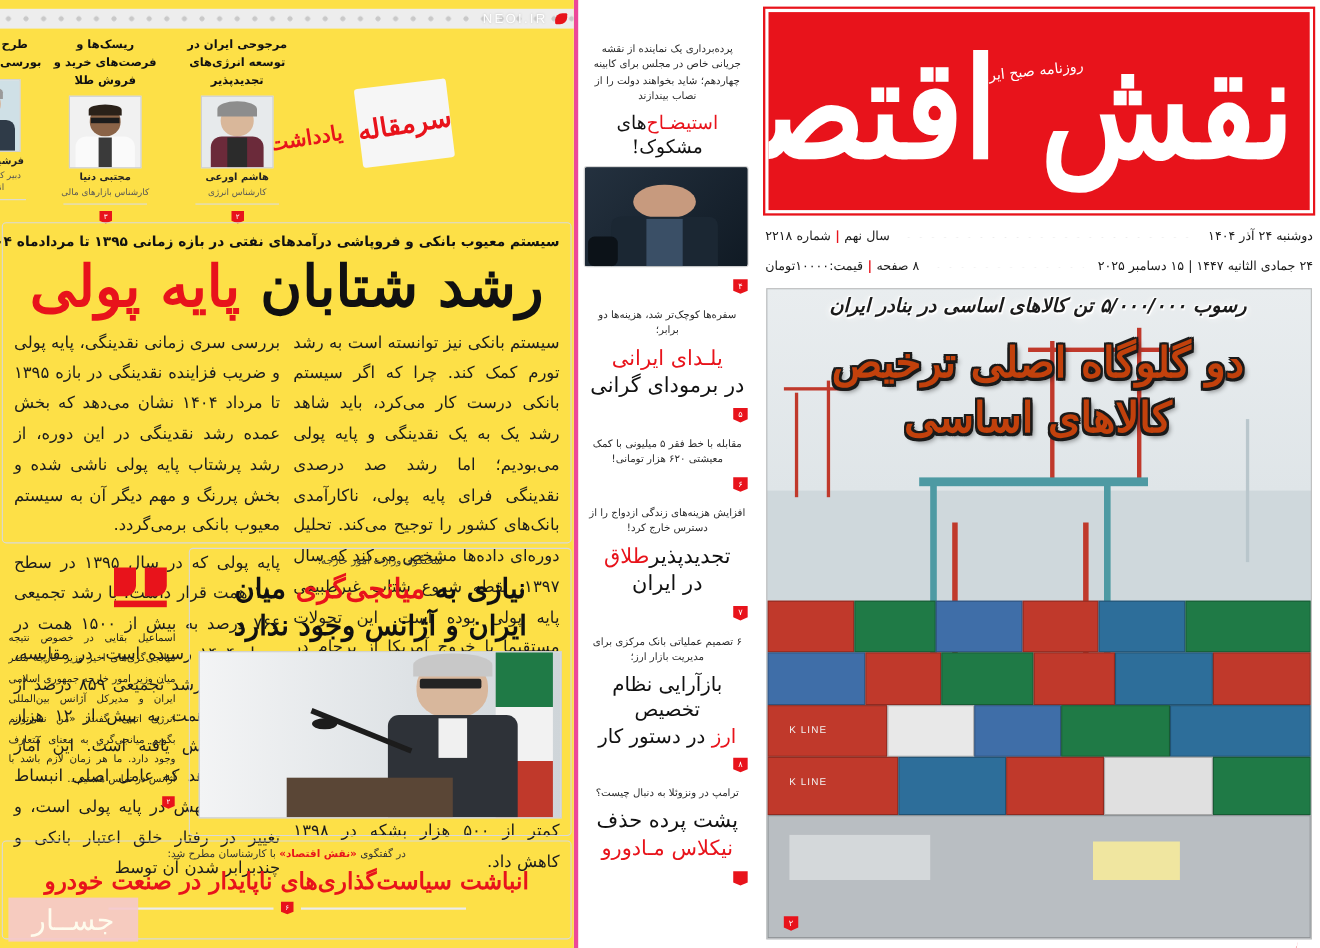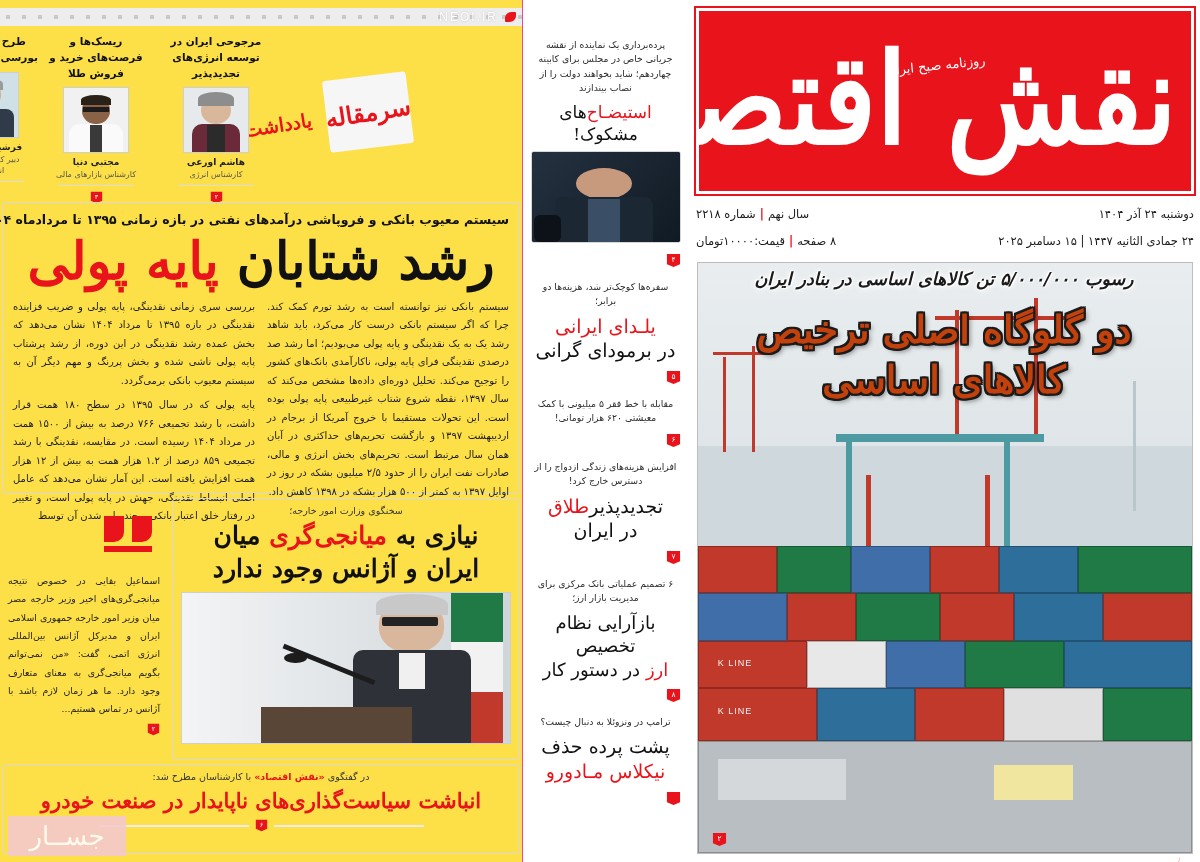--- a/index.html
+++ b/index.html
@@ -81,21 +81,21 @@
       2px 2px 0 #1b1b1b,-2px 2px 0 #1b1b1b,2px -2px 0 #1b1b1b,-2px -2px 0 #1b1b1b,
       3px 3px 5px rgba(0,0,0,.45);
   }
   .hero-head span { display:block; }
   .hero-badge {
     position:absolute; left:14px; bottom:6px; width:15px; height:15px;
   }
 
   
   .briefs { position:absolute; right:512px; top:0; width:166px; height:862px;
-            border-left:1px solid #ec4899; padding:0 7px; }
+            border-left:4px solid #ec4899; padding:0 7px; }
   .brief { text-align:center; padding-top:2px; }
   .brief-kicker { font-size:9.3px; color:#2a2a2a; line-height:1.55; padding:0 2px; }
   .brief-title { font-size:19px; font-weight:400; color:#111; line-height:1.3; margin-top:5px;
                  font-family:"DejaVu Serif","Liberation Serif",serif; }
   .brief-title .hl { color:#e8131b; }
   .dingbat { width:15px; height:15px; margin:7px auto 6px; }
   .brief-photo { width:150px; height:92px; margin:6px auto 0; border-radius:3px;
                  border:1px solid #d6d6d6; overflow:hidden; position:relative;
                  background:linear-gradient(#1d2a38,#0e1620); }
 
@@ -131,21 +131,21 @@
 
   .lead-box { position:absolute; right:2px; top:202px; width:518px; height:292px;
               border:1px solid #d9d9d9; border-radius:4px; padding:8px 10px 6px; }
   .lead-kicker { font-size:12.5px; font-weight:700; color:#111; text-align:center; line-height:1.5;
                  white-space:nowrap; }
   .lead-head { text-align:center; margin-top:2px; font-size:52px; font-weight:700; line-height:1.12;
                font-family:"DejaVu Serif","Liberation Serif",serif; white-space:nowrap; }
   .lead-head .k { color:#111; }
   .lead-head .r { color:#e8131b; }
   .lead-cols { display:flex; gap:12px; margin-top:8px; }
-  .lead-col { flex:1; font-size:10px; line-height:1.85; text-align:justify; color:#1c1c1c; }
+  .lead-col { flex:1; font-size:15px; line-height:1.85; text-align:justify; color:#1c1c1c; }
   .lead-col p { margin-bottom:6px; }
 
   .mid-box { position:absolute; right:2px; top:498px; width:348px; height:262px;
              border:1px solid #d9d9d9; border-radius:4px; padding:6px 8px; }
   .mid-kicker { font-size:9.5px; color:#333; text-align:center; }
   .mid-head { text-align:center; font-size:25px; font-weight:700; line-height:1.33; margin-top:3px;
               color:#111; font-family:"DejaVu Serif","Liberation Serif",serif; }
   .mid-head .hl { color:#e8131b; }
   .mid-photo { width:100%; height:152px; margin-top:6px; border:1px solid #cfcfcf; overflow:hidden;
                position:relative; background:#dfe3e6; }

